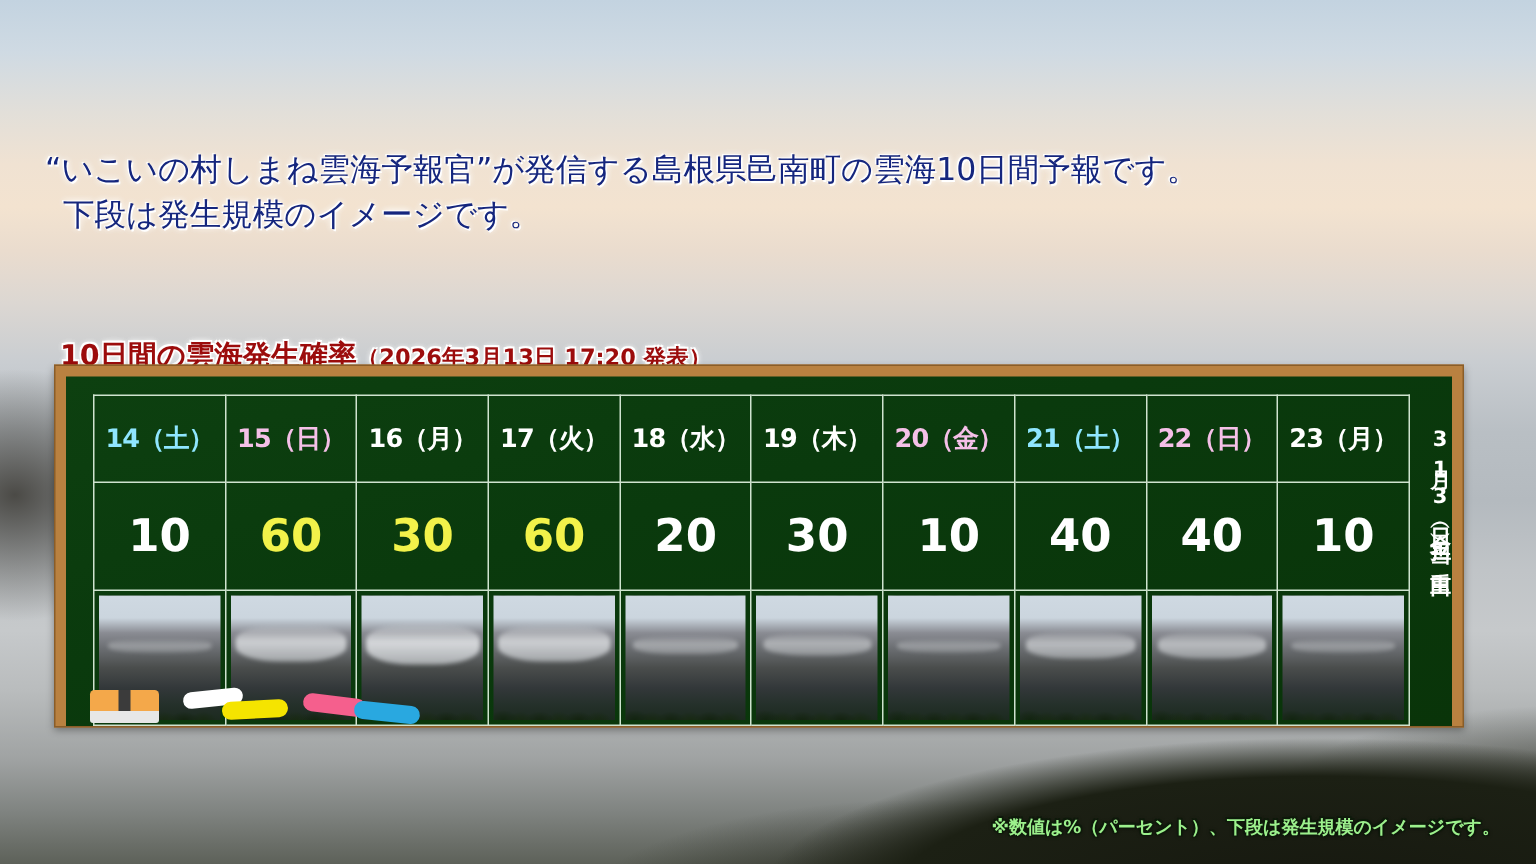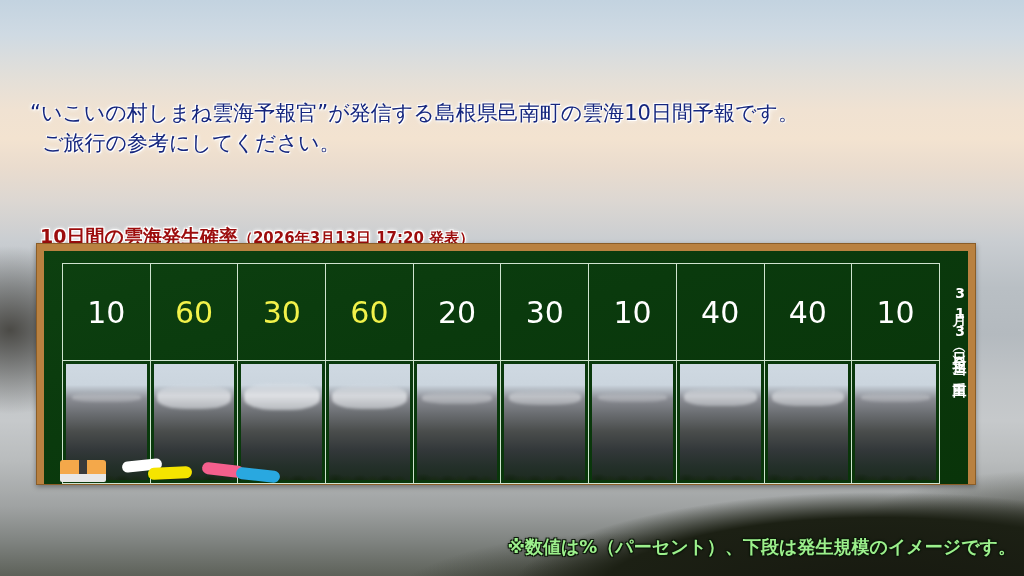--- a/index.html
+++ b/index.html
@@ -86,21 +86,21 @@
   }
   td.day {
     height: 40px;
     font-size: 17px; font-weight: bold; color: #ffffff;
     letter-spacing: -0.5px;
   }
   td.day.sat { color: #8fe6ff; }
   td.day.sun { color: #f5c0e8; }
   td.val {
     height: 49px;
-    font-size: 30px; font-weight: normal; color: #ffffff;
+    font-size: 30px; font-weight: bold; color: #ffffff;
   }
   td.val.hi { color: #f2f24a; text-align: center; }
   td.pic { height: 62px; padding: 3px; }
   .thumb {
     width: 100%; height: 100%;
     position: relative; overflow: hidden;
     background:
       
       radial-gradient(ellipse 14px 9px at 8% 100%, #12240f 0%, rgba(18,36,15,0) 72%),
       radial-gradient(ellipse 13px 10px at 22% 102%, #16280f 0%, rgba(22,40,15,0) 72%),
@@ -137,47 +137,59 @@
   .eraser .band { position: absolute; left: 19px; top: 0; width: 8px; height: 14px; background: #3b3b3b; }
   .eraser .felt { width: 46px; height: 8px; background: #e7e7e7; border-radius: 0 0 2px 2px; }
   .chalk { position: absolute; border-radius: 7px; }
   .chalk.white  { left: 78px;  bottom: 13px; width: 40px; height: 11px; background: #ffffff; transform: rotate(-6deg); }
   .chalk.yellow { left: 104px; bottom: 5px;  width: 44px; height: 12px; background: #f5e400; transform: rotate(-3deg); }
   .chalk.pink   { left: 158px; bottom: 8px;  width: 42px; height: 12px; background: #f55f8d; transform: rotate(7deg); }
   .chalk.blue   { left: 192px; bottom: 3px;  width: 44px; height: 12px; background: #29a8e0; transform: rotate(6deg); }
 
   
   .note {
-    position: absolute; right: 8px; bottom: 16px;
+    position: absolute; right: 24px; bottom: 16px;
     text-align: left;
-    font-size: 18px; font-weight: bold; color: #9cf08c; line-height: 1.42;
+    font-size: 12px; font-weight: bold; color: #9cf08c; line-height: 1.42;
     text-shadow: 1px 1px 0 #0d1a0a, -1px -1px 0 #0d1a0a, 1px -1px 0 #0d1a0a,
                  -1px 1px 0 #0d1a0a, 0 0 3px #000;
   }
 </style>
 </head>
 <body>
 
 <div id="stage">
 
 
   <div class="subtitle">
     <span>“いこいの村しまね雲海予報官”が発信する島根県邑南町の雲海10日間予報です。</span>
-    <span class="line2">ご旅行の参考にしてください。</span>
+    <span class="line2">下段は発生規模のイメージです。</span>
   </div>
 
   <div class="panel-heading">
     <span>10日間の雲海発生確率</span><span class="ph-sub">（2026年3月13日 17:20 発表）</span>
   </div>
 
   <div id="board">
     <div id="board-inner">
 
       <table class="fc">
         <tbody>
+          <tr id="row-days">
+              <td class="day sat">14（土）</td>
+              <td class="day sun">15（日）</td>
+              <td class="day ">16（月）</td>
+              <td class="day ">17（火）</td>
+              <td class="day ">18（水）</td>
+              <td class="day ">19（木）</td>
+              <td class="day sun">20（金）</td>
+              <td class="day sat">21（土）</td>
+              <td class="day sun">22（日）</td>
+              <td class="day ">23（月）</td>
+            </tr>
           <tr id="row-values">
               <td class="val">10</td>
               <td class="val hi">60</td>
               <td class="val hi">30</td>
               <td class="val hi">60</td>
               <td class="val">20</td>
               <td class="val">30</td>
               <td class="val">10</td>
               <td class="val">40</td>
               <td class="val">40</td>

